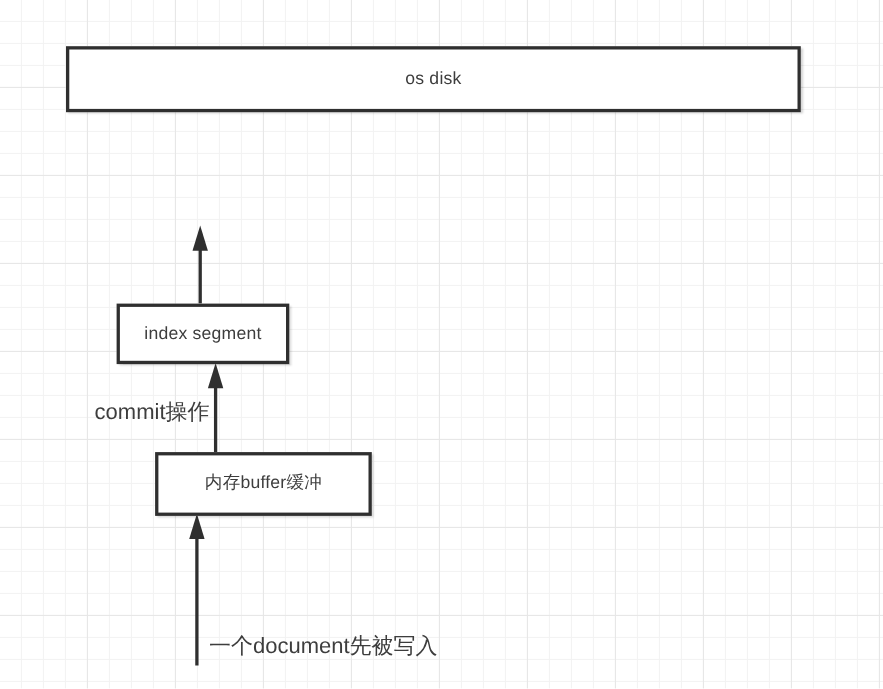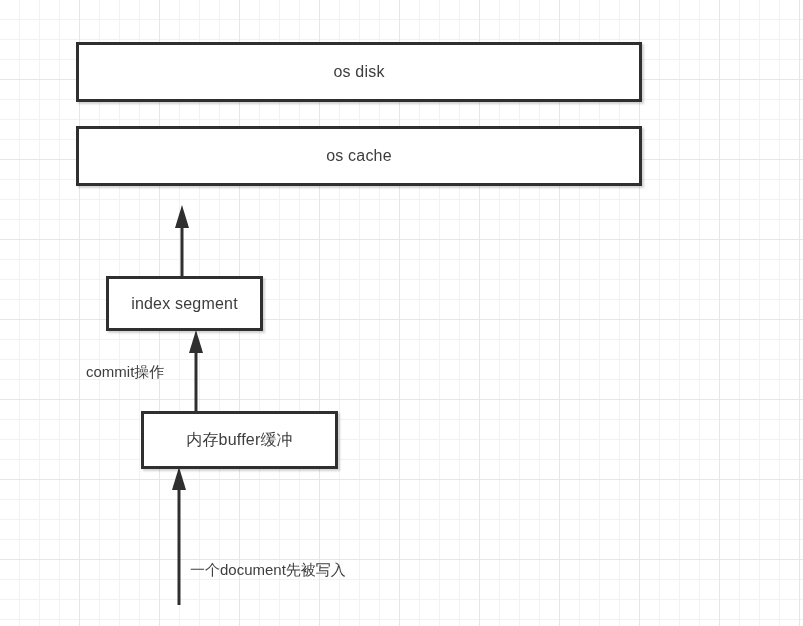--- a/index.html
+++ b/index.html
@@ -42,21 +42,21 @@
     justify-content: center;
   }
   .node-label {
     color: #3d3d3d;
     font-size: 16px;
     line-height: 1.2;
     letter-spacing: 0.2px;
     white-space: nowrap;
   }
 
-  .node-os-disk   { left: 76px;  top: 42px;  width: 566px; height: 60px; }
+  .node-os-disk   { left: 60px;  top: 42px;  width: 668px; height: 60px; }
   .node-os-cache  { left: 76px;  top: 126px; width: 566px; height: 60px; }
   .node-index-seg { left: 106px; top: 276px; width: 157px; height: 55px; }
   .node-buffer    { left: 97px;  top: 411px; width: 197px; height: 58px; margin-left: 44px; }
 
   .arrow-svg {
     position: absolute;
     left: 0;
     top: 0;
     width: 803px;
     height: 626px;
@@ -68,21 +68,21 @@
     stroke-width: 3;
     fill: none;
   }
   .arrow-head {
     fill: #2f2f2f;
   }
 
   .edge-label {
     position: absolute;
     color: #3d3d3d;
-    font-size: 15px;
+    font-size: 20px;
     line-height: 1.55;
     white-space: pre;
   }
   .label-commit { left: 86px;  top: 360px; }
   .label-doc    { left: 190px; top: 511px; }
 </style>
 </head>
 <body>
 
 <div id="canvas">
@@ -102,23 +102,20 @@
     <g>
       <line class="arrow-line" x1="182" y1="276" x2="182" y2="221"></line>
       <polygon class="arrow-head" points="182,205 175,228 189,228"></polygon>
     </g>
   </svg>
 
   <div class="node node-os-disk">
     <span class="node-label">os disk</span>
   </div>
 
-  <div class="node node-os-cache">
-    <span class="node-label">os cache</span>
-  </div>
 
   <div class="node node-index-seg">
     <span class="node-label">index segment</span>
   </div>
 
   <div class="node node-buffer">
     <span class="node-label">内存buffer缓冲</span>
   </div>
 
   <div class="edge-label label-commit">commit操作</div>

